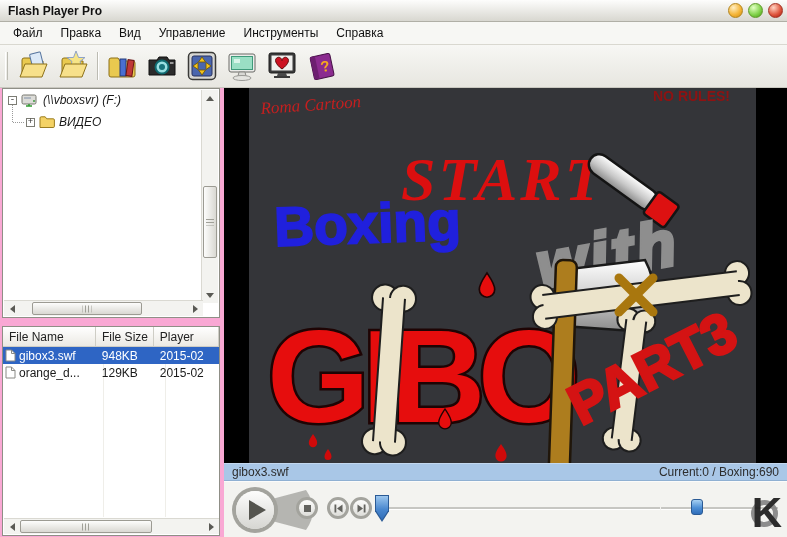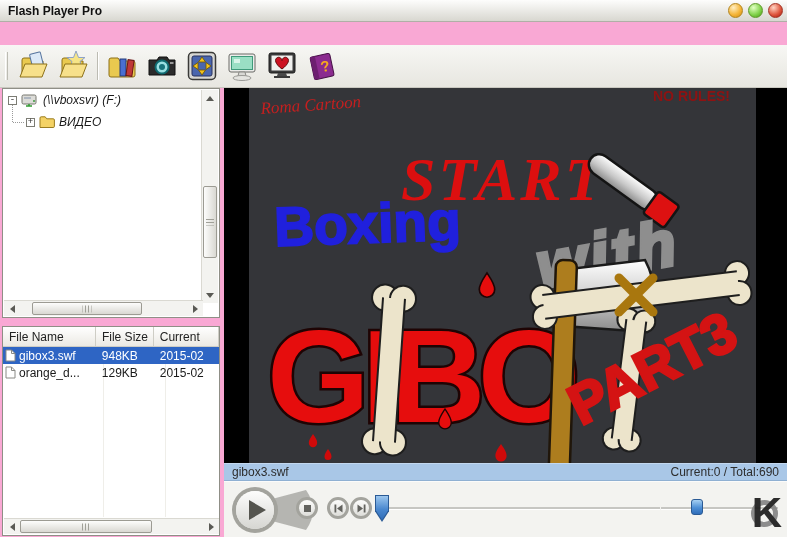--- a/index.html
+++ b/index.html
@@ -117,20 +117,28 @@
 
   <div class="titlebar">
     <span class="title">Flash Player Pro</span>
     <div class="tb-btns">
       <div class="mac min"></div>
       <div class="mac max"></div>
       <div class="mac close"></div>
     </div>
   </div>
 
+  <div class="menubar">
+    <span class="menu-item">Файл</span>
+    <span class="menu-item">Правка</span>
+    <span class="menu-item">Вид</span>
+    <span class="menu-item">Управление</span>
+    <span class="menu-item">Инструменты</span>
+    <span class="menu-item">Справка</span>
+  </div>
 
   <div class="toolbar">
     <div class="tb-grip"></div>
 
     <div class="tb-btn">
       <svg width="32" height="32" viewBox="0 0 32 32">
         <path d="M4 27 L4 10 Q4 8 6 8 L12 8 L14 11 L25 11 L25 14" fill="#e9c94f" stroke="#8d7119"></path>
         <rect x="13" y="3" width="11" height="14" rx="1" fill="#dce9f7" stroke="#56749e" transform="rotate(-14 18 10)"></rect>
         <path d="M2 27 L7 14 L29 14 L24 27 Z" fill="#f7e08a" stroke="#8d7119"></path>
       </svg>
@@ -247,21 +255,21 @@
         <div class="sb-btn rbtn">
             <div class="tri right"></div>
           </div>
       </div>
     </div>
 
     <div class="file-box">
       <div class="fl-header">
         <div class="fl-hcell c1">File Name</div>
         <div class="fl-hcell c2">File Size</div>
-        <div class="fl-hcell c3">Current</div>
+        <div class="fl-hcell c3">Player</div>
       </div>
       <div class="grid-v" style="left:100px;"></div>
       <div class="grid-v" style="left:162px;"></div>
 
       <div class="fl-row selected">
         <div class="cell c1">
           <svg width="11" height="13" viewBox="0 0 11 13">
             <path d="M1 1 h5.5 l3.5 3.5 v7.5 h-9 Z" fill="#fff" stroke="#8a8a86"></path>
             <path d="M6.5 1 v3.5 h3.5" fill="none" stroke="#8a8a86"></path>
           </svg>
@@ -371,21 +379,21 @@
             <path transform="translate(238,196) scale(1.1)" stroke="#1e0404" stroke-width="1.5" fill="#e60d0d" d="M0 -10 C4 -4 7 0 7 5 A7 7 0 1 1 -7 5 C-7 0 -4 -4 0 -10 Z"></path>
             <path transform="translate(196,330) scale(0.9)" stroke="#1e0404" stroke-width="1.5" fill="#e60d0d" d="M0 -10 C4 -4 7 0 7 5 A7 7 0 1 1 -7 5 C-7 0 -4 -4 0 -10 Z"></path>
             <path transform="translate(252,364) scale(0.8)" d="M0 -10 C4 -4 7 0 7 5 A7 7 0 1 1 -7 5 C-7 0 -4 -4 0 -10 Z"></path>
           </g>
         </svg>
       </div>
     </div>
 
     <div class="statusbar">
       <span>gibox3.swf</span>
-      <span>Current:0 / Total:690</span>
+      <span>Current:0 / Boxing:690</span>
     </div>
 
     <div class="controls">
       <svg class="play-cluster" width="92" height="52" viewBox="0 0 92 52">
         <path d="M42 15 L76 6 Q90 26 76 46 L42 37 Z" fill="#b5b5b1"></path>
         <circle cx="25" cy="26" r="23" fill="#a3a39d"></circle>
         <circle cx="25" cy="26" r="19" fill="#ececea"></circle>
         <circle cx="25" cy="26" r="19" fill="url(#pg2)"></circle>
         <defs>
             <linearGradient id="pg2" x1="0" y1="0" x2="0" y2="1">

